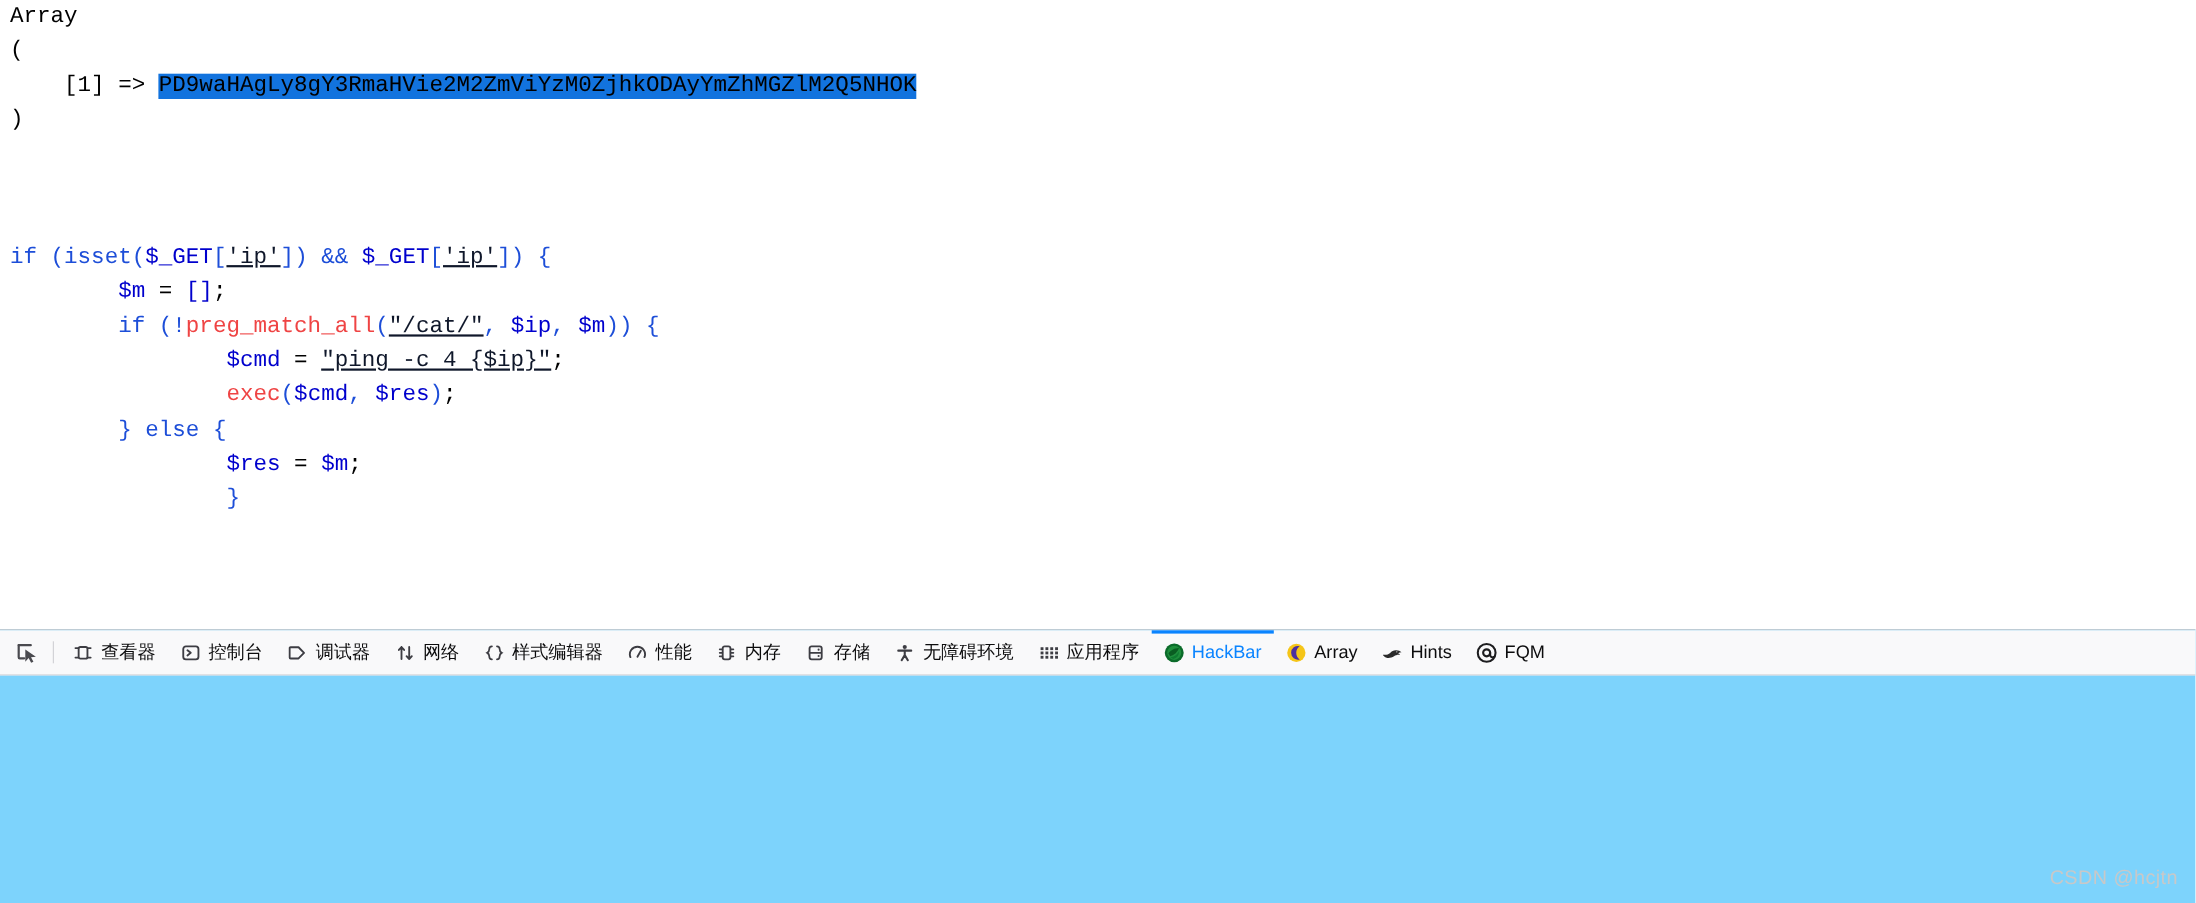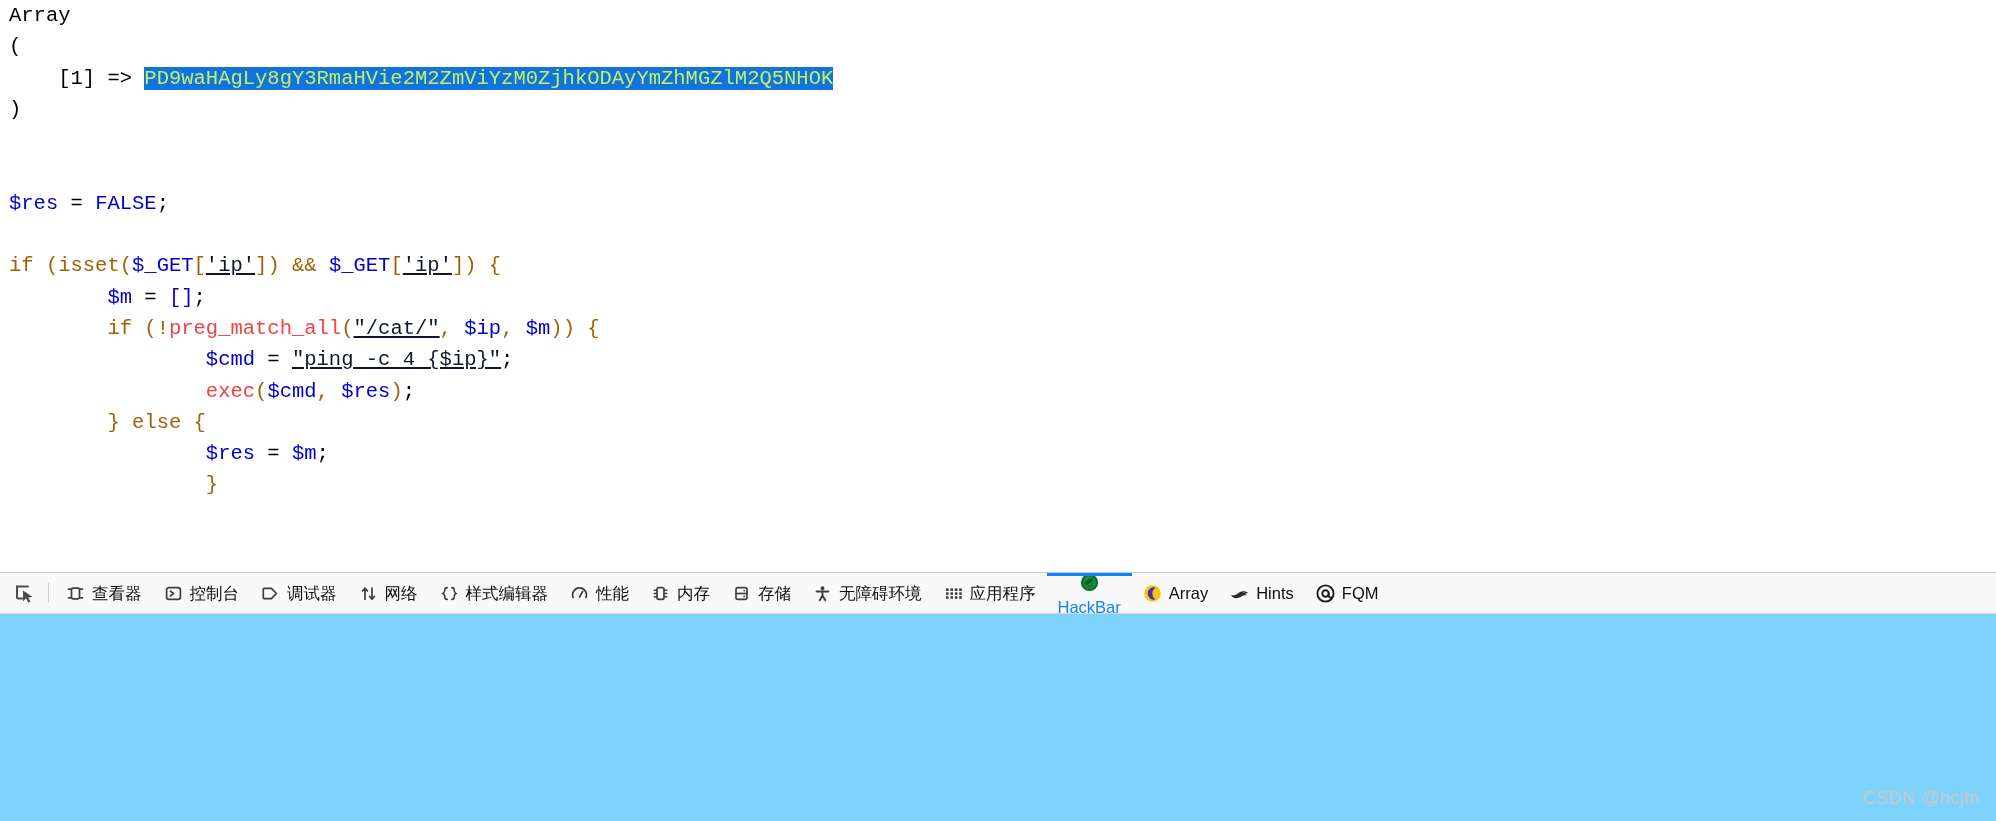--- a/index.html
+++ b/index.html
@@ -37,28 +37,28 @@
     font-size: 20.5px;
     line-height: 31.3px;
     white-space: pre;
     color: #000000;
     padding-left: 9px;
     height: 31.3px;
   }
 
   .tk-plain   { color: #000000; }
   .tk-blue    { color: #0000cd; }
-  .tk-kw      { color: #a16207; }
+  .tk-kw      { color: #1d4ed8; }
   .tk-str     { color: #0f172a; text-decoration: underline; }
   .tk-php     { color: #0000bb; }
   .tk-fn      { color: #ef4444; }
 
   .sel {
     background: #1273de;
-    color: #bef264;
+    color: #000000;
   }
 
   .spacer-line { height: 31.3px; }
 
   
   .devtools {
     position: absolute;
     left: 0;
     top: 572px;
     width: 1996px;
@@ -105,21 +105,20 @@
     color: #0c0c0d;
     cursor: pointer;
     white-space: nowrap;
     position: relative;
   }
 
   .dt-tab .lbl { line-height: 1; }
 
   .dt-tab.active {
     color: #0a84ff;
-    flex-direction: column;
   }
   .dt-tab.active::before {
     content: "";
     position: absolute;
     left: 0; right: 0; top: 0;
     height: 3px;
     background: #0a84ff;
   }
   .dt-tab.active .lbl { color: #0a84ff; }
 
@@ -158,21 +157,20 @@
 
     <div class="code-line"><span class="tk-plain">    [1] =&gt; </span><span class="sel">PD9waHAgLy8gY3RmaHVie2M2ZmViYzM0ZjhkODAyYmZhMGZlM2Q5NHOK</span></div>
 
     <div class="code-line"><span class="tk-plain">)</span></div>
 
     <div class="spacer-line"></div>
 
 
     <div class="spacer-line"></div>
 
-    <div class="code-line"><span class="tk-blue">$res</span><span class="tk-plain"> = </span><span class="tk-blue">FALSE</span><span class="tk-plain">;</span></div>
 
     <div class="spacer-line"></div>
 
     <div class="code-line"><span class="tk-kw">if</span><span class="tk-kw"> (isset(</span><span class="tk-blue">$_GET</span><span class="tk-kw">[</span><span class="tk-str">'ip'</span><span class="tk-kw">]</span><span class="tk-kw">) &amp;&amp; </span><span class="tk-blue">$_GET</span><span class="tk-kw">[</span><span class="tk-str">'ip'</span><span class="tk-kw">]</span><span class="tk-kw">) {</span></div>
 
 
     <div class="code-line"><span class="tk-plain">        </span><span class="tk-blue">$m</span><span class="tk-plain"> = </span><span class="tk-blue">[]</span><span class="tk-plain">;</span></div>
 
     <div class="code-line"><span class="tk-plain">        </span><span class="tk-kw">if</span><span class="tk-kw"> (!</span><span class="tk-fn">preg_match_all</span><span class="tk-kw">(</span><span class="tk-str">"/cat/"</span><span class="tk-kw">, </span><span class="tk-blue">$ip</span><span class="tk-kw">, </span><span class="tk-blue">$m</span><span class="tk-kw">)) {</span></div>
 

